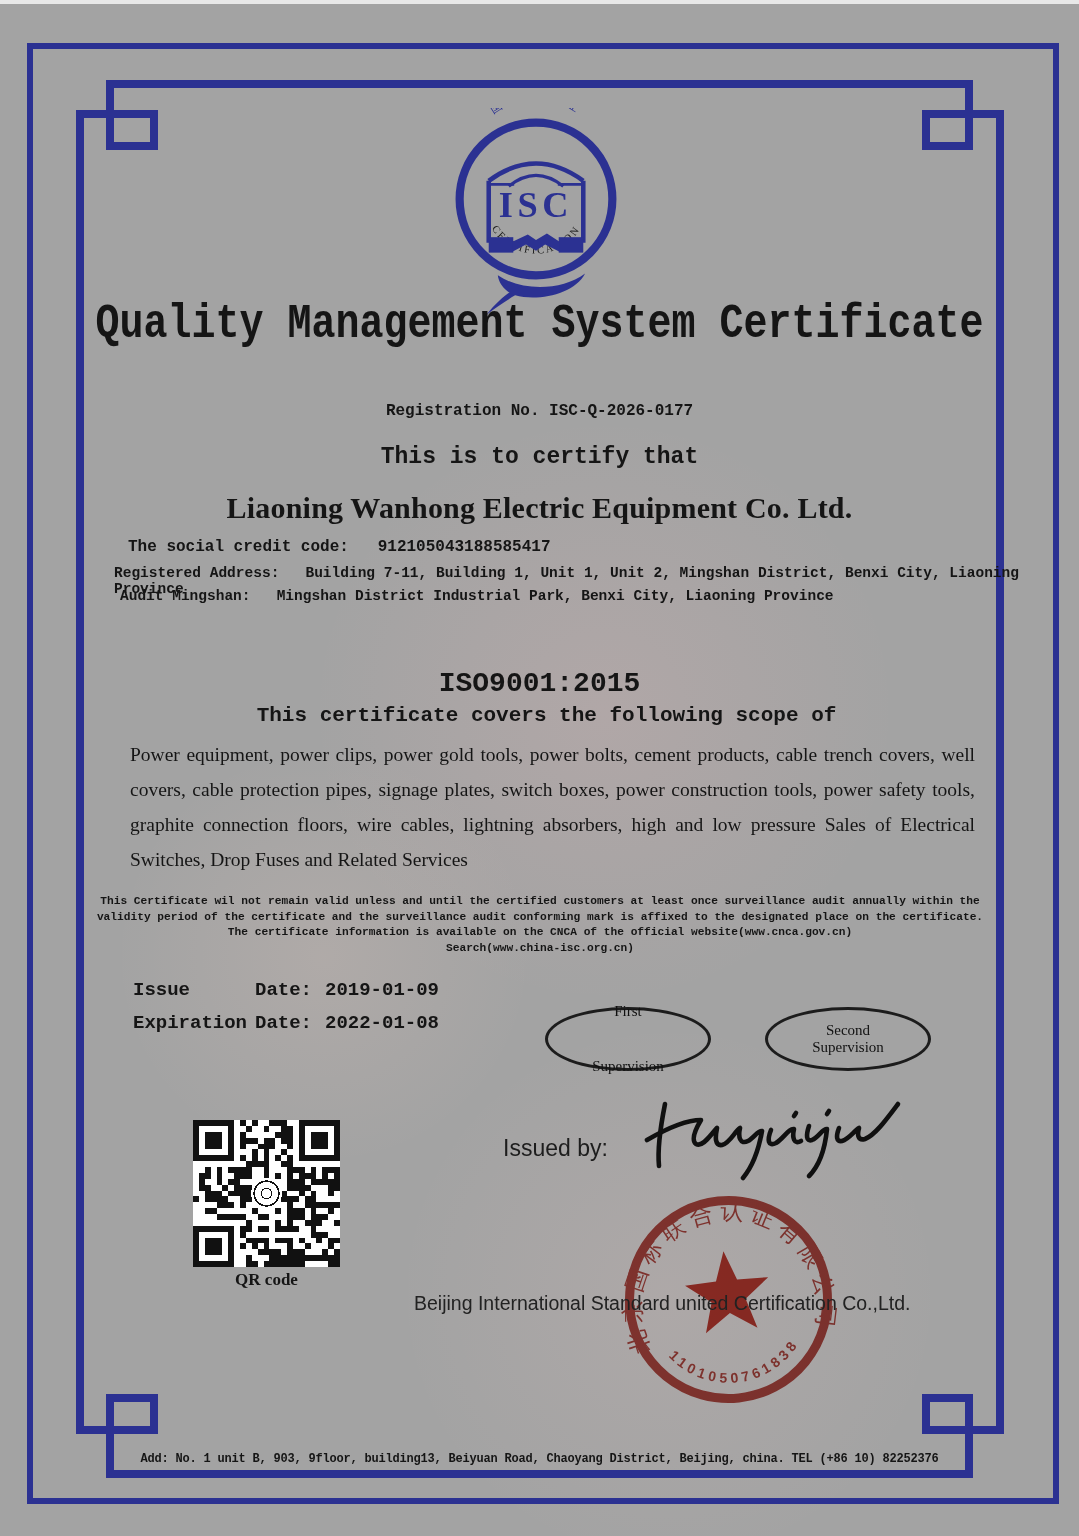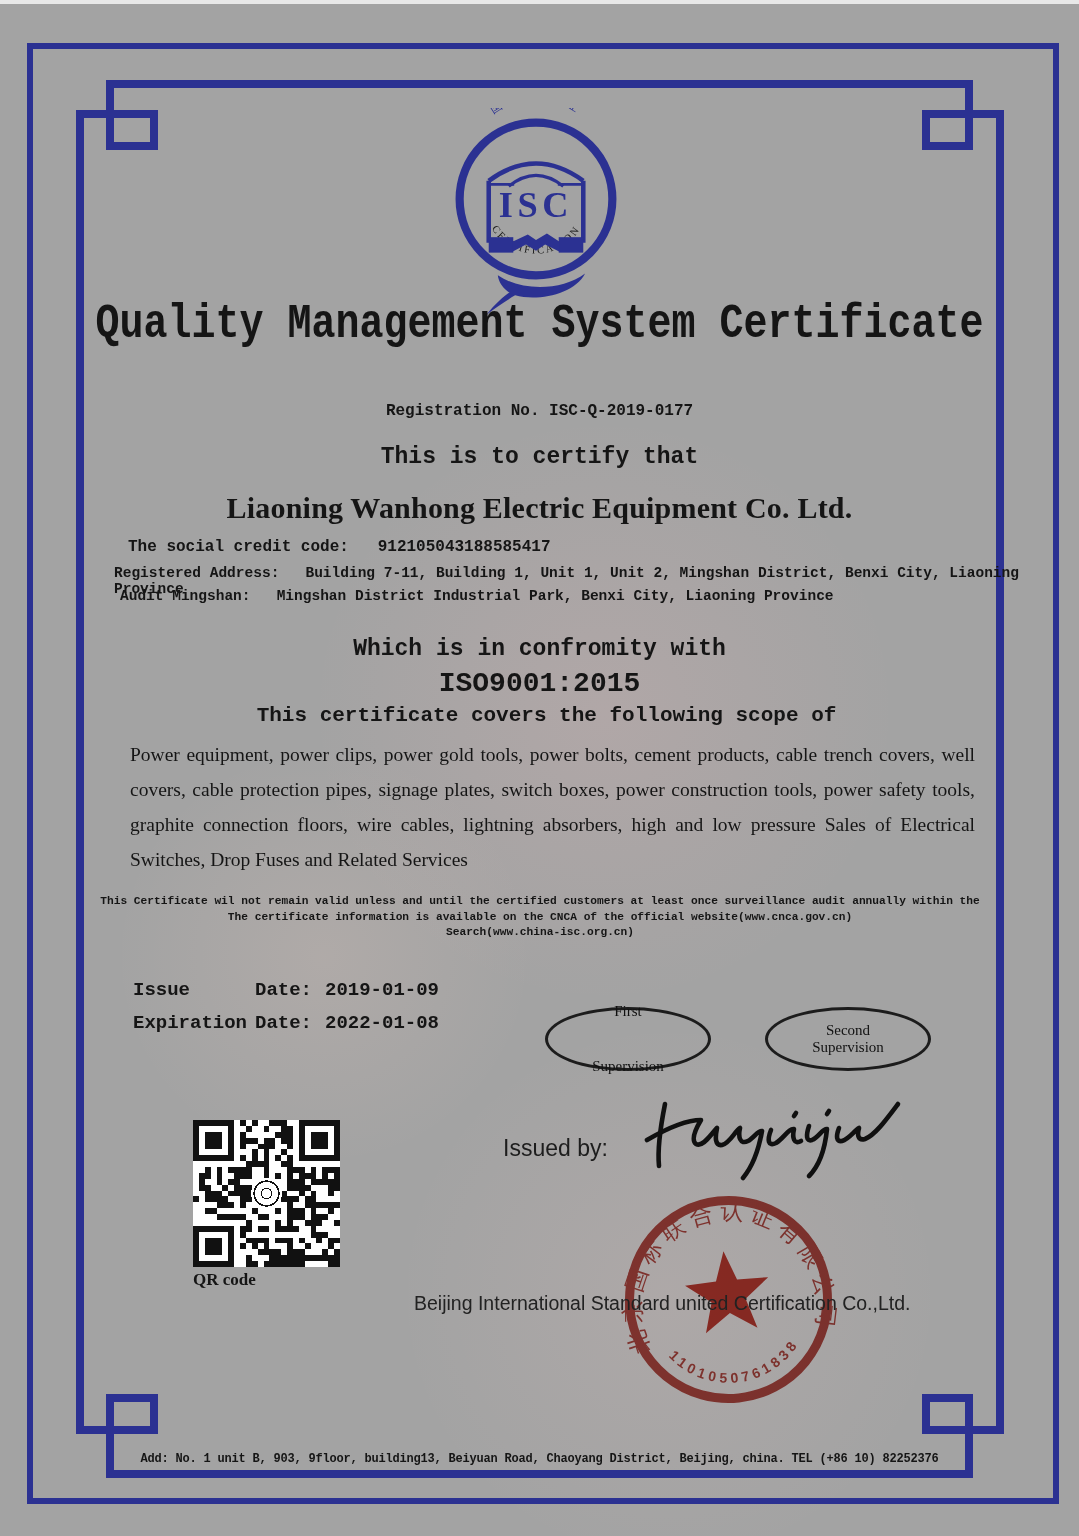--- a/index.html
+++ b/index.html
@@ -37,21 +37,21 @@
   .disclaimer{top:890px;left:80px;width:920px;font-size:11.2px;line-height:15.5px;text-align:center;}
   .daterow{left:133px;font-size:19px;display:flex;}
   .daterow .w1{display:inline-block;width:122px;}
   .daterow .w2{display:inline-block;width:70px;}
   .oval{
     width:160px;height:58px;border:3px solid #1c1c1c;border-radius:50%;
     display:flex;flex-direction:column;align-items:center;justify-content:center;
     font-size:15px;line-height:17px;font-family:"Liberation Serif",serif;color:#111;
   }
   .qrwrap{left:193px;top:1116px;width:147px;height:147px;}
-  .qrcap{top:1266px;left:193px;width:147px;text-align:left;font-size:17px;font-weight:bold;}
+  .qrcap{top:1266px;left:193px;width:147px;text-align:center;font-size:17px;font-weight:bold;}
   .issuedby{left:503px;top:1131px;font-size:23px;color:#1d1d1d;}
   .sigwrap{left:643px;top:1086px;width:262px;height:92px;}
   .sealwrap{left:620px;top:1187px;width:217px;height:217px;opacity:.88;mix-blend-mode:multiply;transform:rotate(-6deg);}
   .issuerline{left:414px;top:1288px;font-size:19.5px;color:#222;z-index:3;}
   .footer{top:1448px;font-size:12px;letter-spacing:-.2px;}
 </style>
 </head>
 <body>
 
 <div class="page">
@@ -87,47 +87,47 @@
       <textPath href="#logoBotArc" startOffset="50%" text-anchor="middle">CERTIFICATION</textPath>
     </text>
     <rect x="58" y="142" width="27" height="17" fill="#2b3192"></rect>
     <rect x="135" y="142" width="27" height="17" fill="#2b3192"></rect>
     <path fill="#2b3192" d="M 84,147 L 101,139 L 110,145 L 122,138 L 136,147 L 136,158 L 120,150 L 110,157 L 99,150 L 84,158 Z"></path>
     <path fill="#2b3192" d="M 68,184 C 95,202 138,201 164,182 C 152,205 112,213 87,206 C 76,202 69,193 68,184 Z
              M 87,206 C 77,212 66,219 55,228 C 66,214 75,207 82,202 Z"></path>
   </svg>
 
   <div class="abs ctr mono-b title">Quality Management System Certificate</div>
-  <div class="abs ctr mono-b regno">Registration No. ISC-Q-2019-0177</div>
+  <div class="abs ctr mono-b regno">Registration No. ISC-Q-2026-0177</div>
   <div class="abs ctr mono-b certify">This is to certify that</div>
   <div class="abs ctr serif company">Liaoning Wanhong Electric Equipment Co. Ltd.</div>
 
   <div class="abs mono-b cred">
     <span>The social credit code:</span>
     <span>&nbsp;</span>
     <span>912105043188585417</span>
   </div>
   <div class="abs mono-b regaddr">
     <span>Registered Address:</span>
     <span>&nbsp;</span>
     <span>Building 7-11, Building 1, Unit 1, Unit 2, Mingshan District, Benxi City, Liaoning Province</span>
   </div>
   <div class="abs mono-b audaddr">
     <span>Audit Mingshan:</span>
     <span>&nbsp;</span>
     <span>Mingshan District Industrial Park, Benxi City, Liaoning Province</span>
   </div>
 
-  <div class="abs ctr mono-b conform">Which is in confromity with</div>
   <div class="abs ctr mono-b standard">ISO9001:2015</div>
   <div class="abs ctr mono-b scopehead">This certificate covers the following scope of</div>
   <div class="abs serif scope">Power equipment, power clips, power gold tools, power bolts, cement products, cable trench covers, well covers, cable protection pipes, signage plates, switch boxes, power construction tools, power safety tools, graphite connection floors, wire cables, lightning absorbers, high and low pressure Sales of Electrical Switches, Drop Fuses and Related Services</div>
 
   <div class="abs mono-b disclaimer">
     <div>This Certificate wil not remain valid unless and until the certified customers at least once surveillance audit annually within the</div>
+    <div>validity period of the certificate and the surveillance audit conforming mark is affixed to the designated place on the certificate.</div>
     <div>The certificate information is available on the CNCA of the official website(www.cnca.gov.cn)</div>
     <div>Search(www.china-isc.org.cn)</div>
   </div>
 
   <div class="abs mono-b daterow" style="top:975px;">
     <span class="w1">Issue</span>
     <span class="w2">Date:</span>
     <span>2019-01-09</span>
   </div>
   <div class="abs mono-b daterow" style="top:1008px;">

